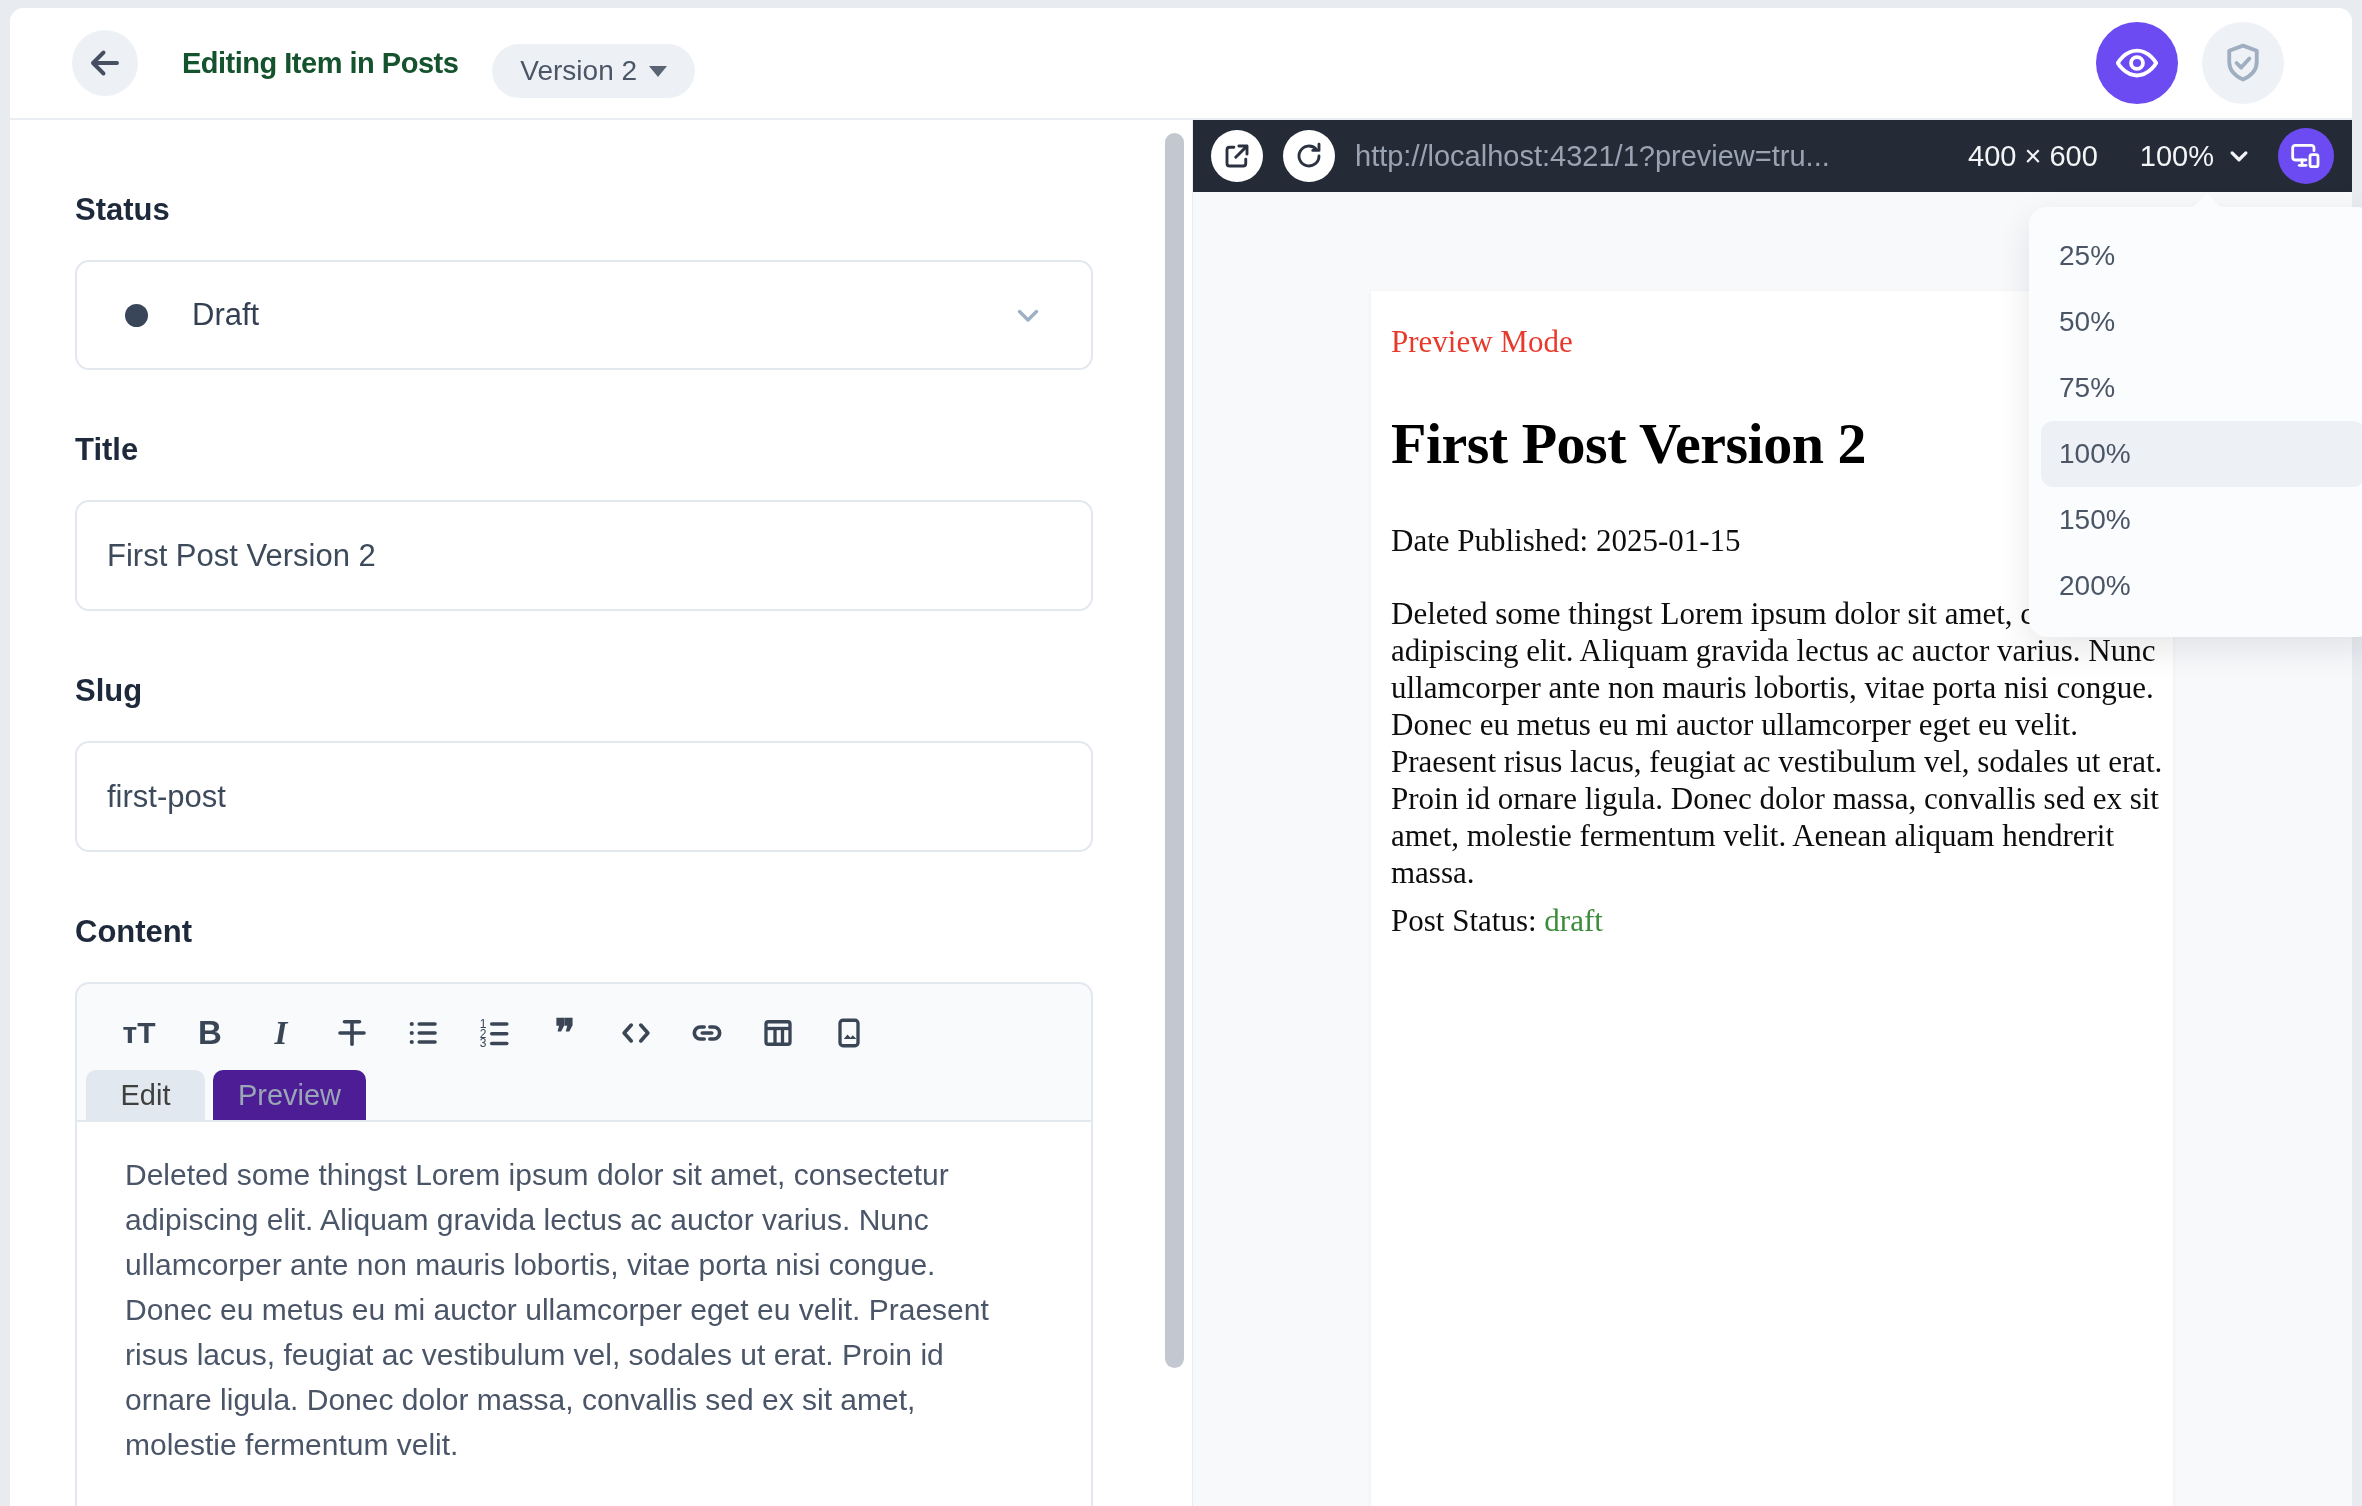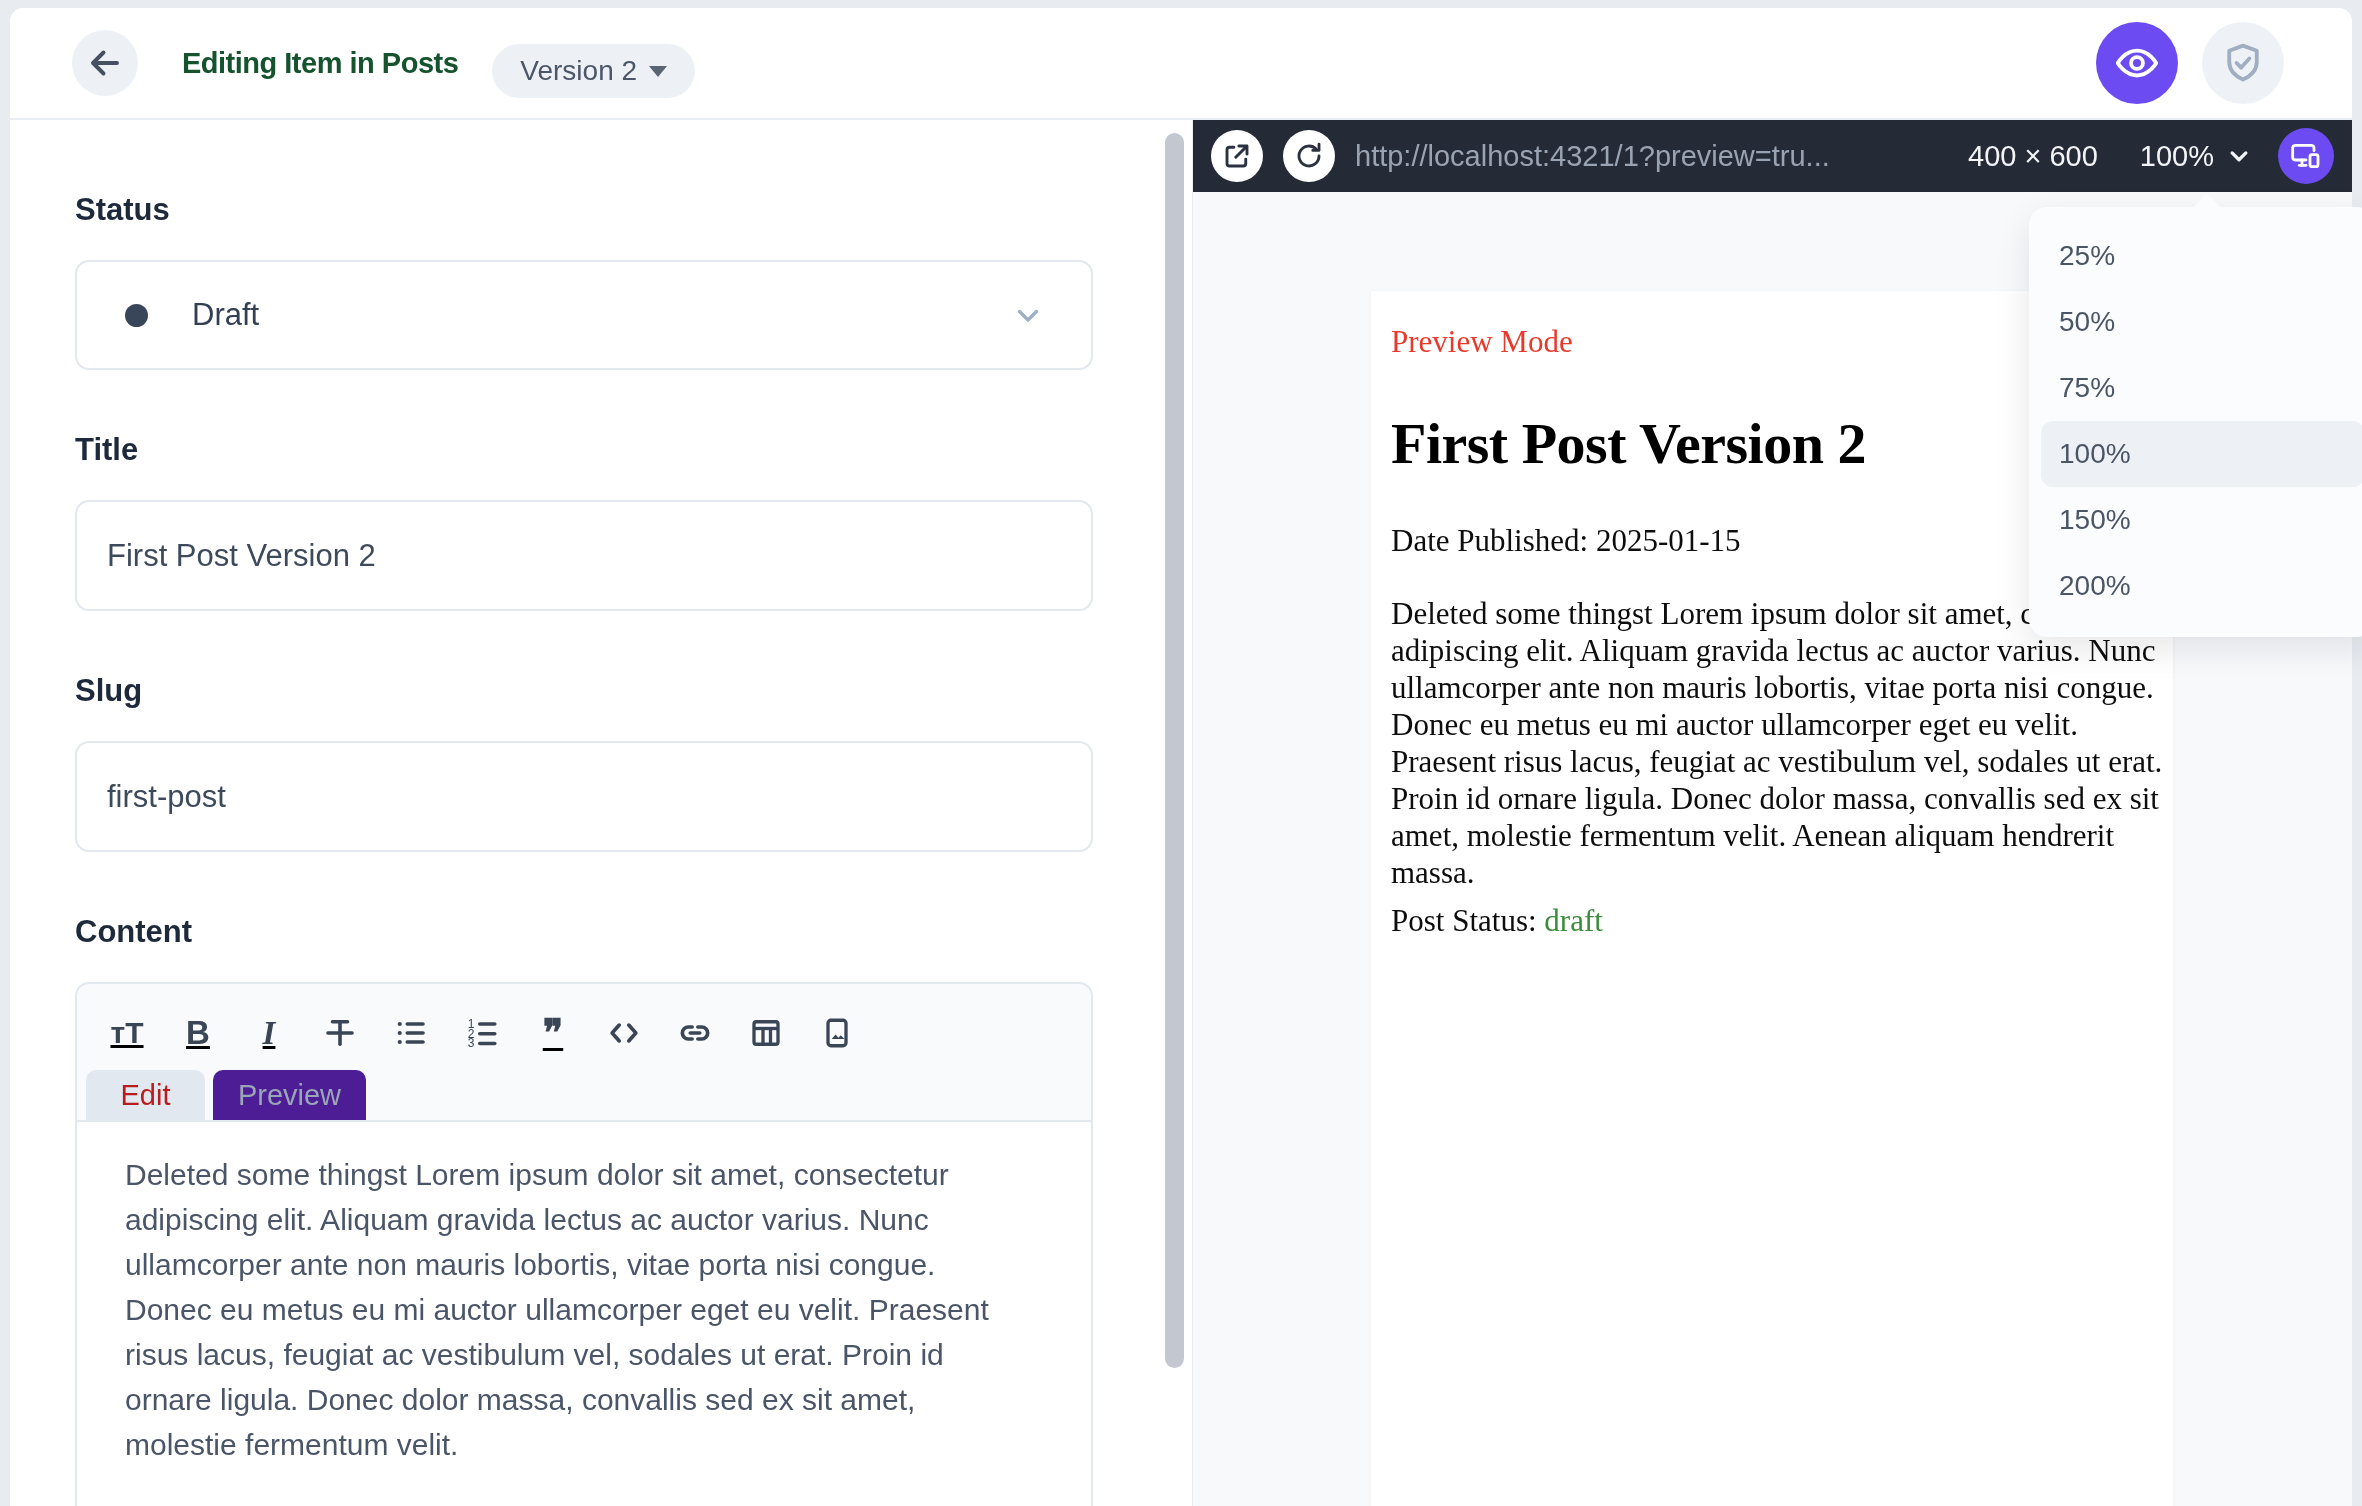--- a/index.html
+++ b/index.html
@@ -41,27 +41,27 @@
                 display:flex; align-items:center; padding:0 46px 0 48px; cursor:pointer; }
   .status-dot { width:23px; height:23px; border-radius:50%; background:#39465A; }
   .select-text { margin-left:44px; font-size:31px; color:#333F52; }
   .select-box svg { margin-left:auto; }
 
   .tinput { width:1018px; height:111px; border:2px solid #E3E8EF; border-radius:14px; background:#fff;
             padding:0 30px; font-size:31px; color:#3D4A5C; font-family:inherit; outline:none; }
 
   
   .editor { width:1018px; height:560px; border:2px solid #E3E8EF; border-radius:14px; background:#F8FAFC; overflow:hidden; }
-  .etoolbar { padding:26px 0 0 24px; display:flex; align-items:center; gap:19px;text-decoration:underline; }
+  .etoolbar { padding:26px 0 0 36px; display:flex; align-items:center; gap:19px; }
   .ebtn { width:52px; height:46px; border:none; background:transparent; color:#3A4556;
           display:flex; align-items:center; justify-content:center; cursor:pointer; font-family:inherit; }
   .ebtn .glyph { font-size:33px; font-weight:700; color:#3A4556; }
   .etabs { display:flex; gap:8px; margin:14px 0 0 9px; }
   .etab { height:50px; border:none; border-radius:10px 10px 0 0; font-size:29px; font-family:inherit; cursor:pointer; }
-  .etab.active { background:#E2E8EF; color:#b91c1c; width:119px; }
+  .etab.active { background:#E2E8EF; color:#404040; width:119px; }
   .etab.inactive { background:#4c1d95; color:#9AA6B6; width:153px; }
   .ebody { background:#fff; border-top:2px solid #E3E8EF; height:100%; padding:30px 70px 0 48px;
            font-size:30px; line-height:45px; color:#4A5568; }
 
   
   .right-pane { flex:1; background:#F7F9FB; position:relative; border-left:1px solid #E9EDF2; min-width:0; }
   .ptoolbar { height:72px; background:#252B36; display:flex; align-items:center; padding:0 18px; gap:20px; }
   .circ { width:52px; height:52px; border-radius:50%; background:#fff; border:none; flex:0 0 52px;
           display:flex; align-items:center; justify-content:center; cursor:pointer; }
   .purl { color:#9AA3B2; font-size:29px; margin-left:0; white-space:nowrap; overflow:hidden; }

